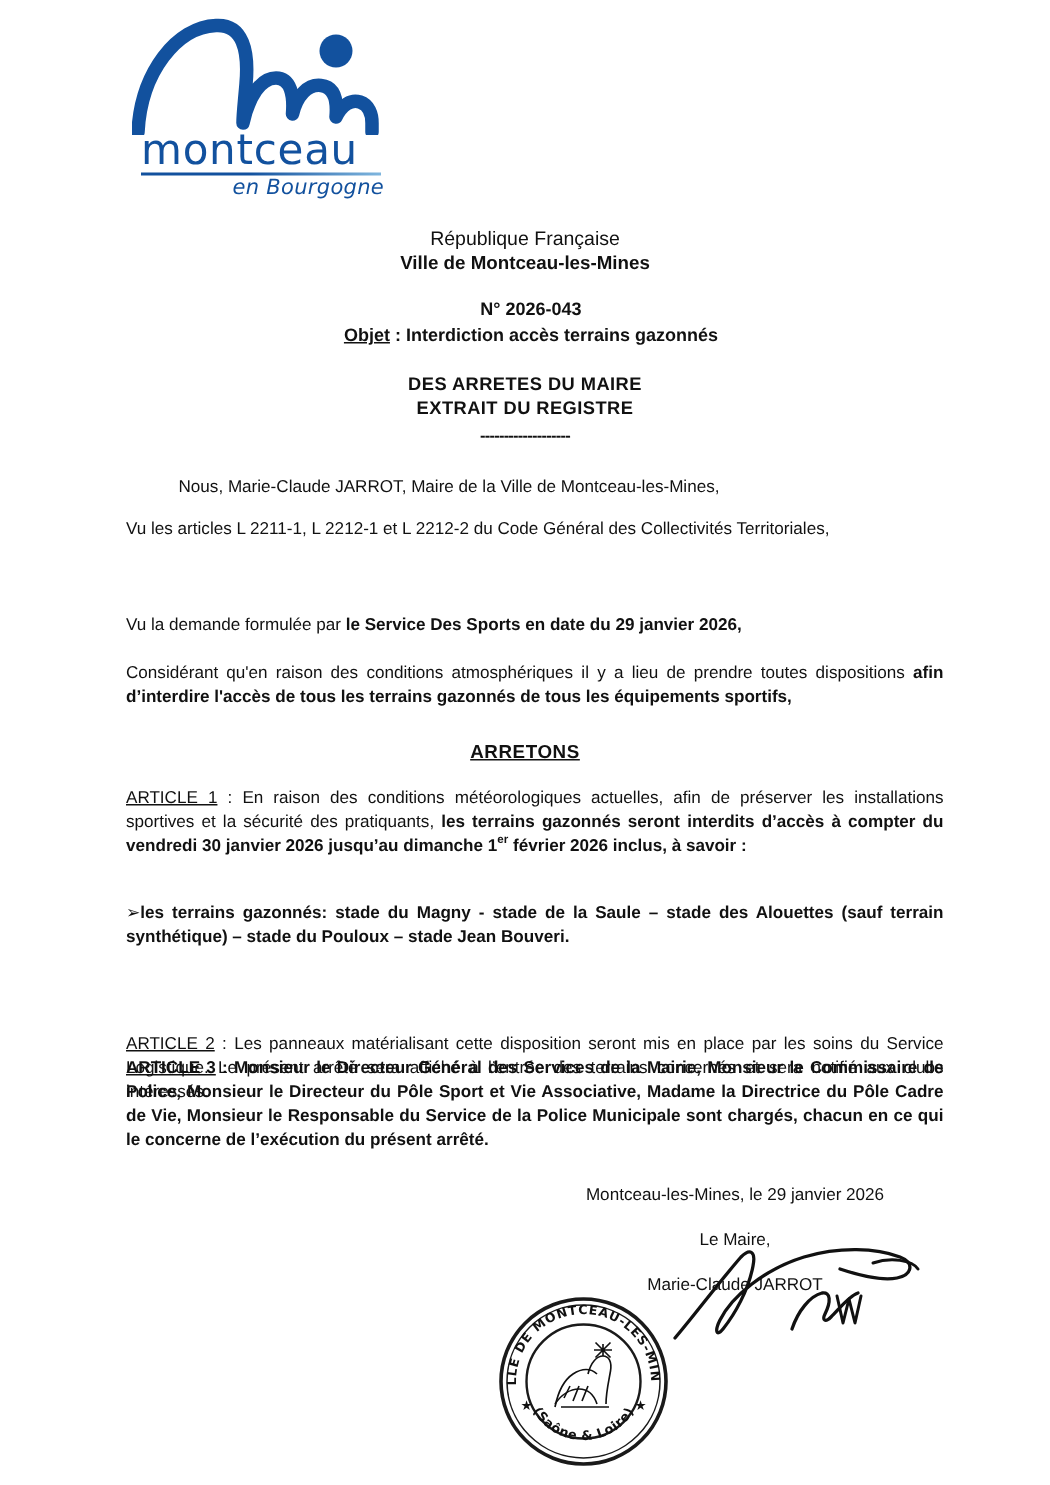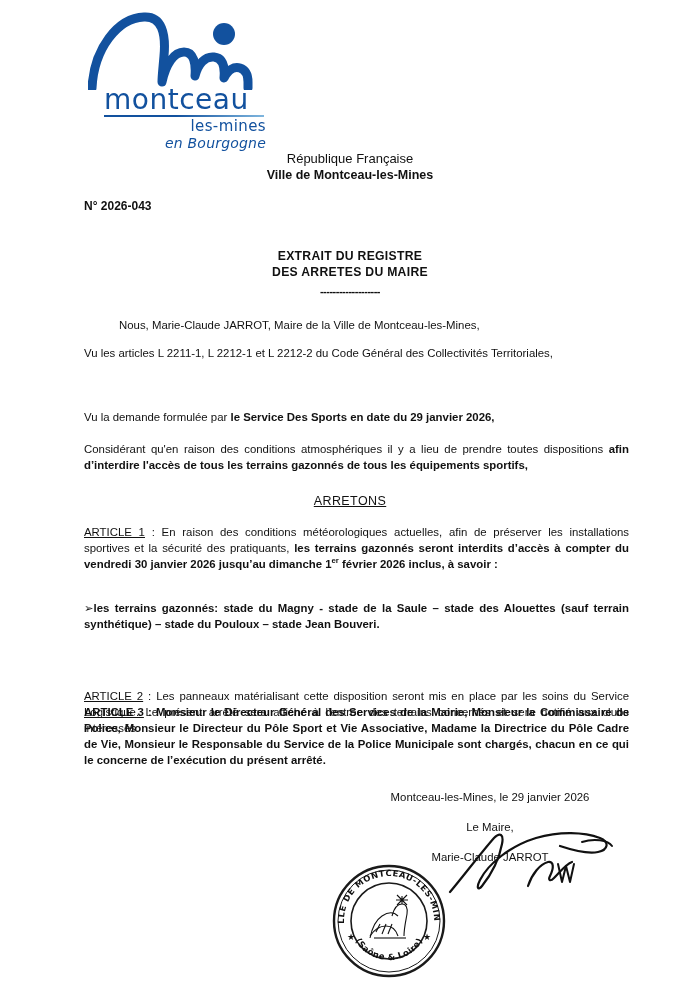--- a/index.html
+++ b/index.html
@@ -38,21 +38,20 @@
     top: 0;
     width: 180px;
     height: 78px;
   }
   .logo-word {
     position: absolute;
     left: 6px;
     top: 74px;
     width: 180px;
     text-align: left;
-    margin-left: 10px;
   }
   .logo-montceau {
     font-family: "DejaVu Sans", sans-serif;
     font-size: 28px;
     letter-spacing: 0.5px;
     color: #12519e;
     line-height: 1;
     display: block;
     font-weight: 400;
   }
@@ -97,34 +96,34 @@
   .justify { text-align: justify; }
   .bold { font-weight: bold; }
   .ul { text-decoration: underline; }
 
   .rf-block {
     left: 0; top: 150px; width: 700px;
   }
   .rf-line1 { font-size: 13px; line-height: 17px; }
   .rf-line2 { font-size: 12.5px; line-height: 17px; font-weight: bold; }
 
-  .num-block { left: 84px; top: 198px; width: 540px; font-size: 12px; line-height: 17px; font-weight: bold;}
+  .num-block { left: 84px; top: 198px; width: 540px; font-size: 12px; line-height: 17px; font-weight: bold; text-align: center;}
   .objet-label { text-decoration: underline; }
 
   .title-block { left: 0; top: 248px; width: 700px; }
   .title-line { font-size: 12.2px; font-weight: bold; line-height: 16px; letter-spacing: 0.3px; }
   .title-dashes { font-size: 11px; letter-spacing: -0.5px; line-height: 16px; margin-top: 3px; font-weight:bold;}
 
   .p-nous  { left: 84px; top: 318px; width: 535px; padding-left: 35px; }
   .p-vu1   { left: 84px; top: 346px; width: 545px; }
   .p-vu2   { left: 84px; top: 378px; width: 545px; }
   .p-vu3   { left: 84px; top: 410px; width: 545px; }
   .p-cons  { left: 84px; top: 441px; width: 545px; line-height: 16px;}
   .arretons { left: 0; top: 494px; width: 700px; }
-  .arretons span { font-weight: normal; font-size: 12.5px; text-decoration: underline; letter-spacing: 0.4px;}
+  .arretons span { font-weight: bold; font-size: 12.5px; text-decoration: underline; letter-spacing: 0.4px;}
 
   .p-art1  { left: 84px; top: 524px; width: 545px; line-height: 16px; }
   .p-list  { left: 84px; top: 600px; width: 545px; line-height: 16px; font-weight: bold;}
   .p-art2  { left: 84px; top: 648px; width: 545px; line-height: 16px; margin-top: 40px; }
   .p-art3  { left: 84px; top: 704px; width: 545px; line-height: 16px; font-weight: bold; }
 
   .sig-date  { left: 330px; top: 790px; width: 320px; }
   .sig-maire { left: 330px; top: 820px; width: 320px; }
   .sig-name  { left: 330px; top: 850px; width: 320px; }
 
@@ -158,37 +157,37 @@
   <div class="logo-block">
     <div class="logo-mark">
       <svg viewBox="0 0 180 78" width="180" height="78" xmlns="http://www.w3.org/2000/svg">
         <path d="M4 76 C6 36 30 6 56 5 C74 4 78 22 76 44 C75 56 74 64 74 70 C78 52 86 40 96 40 C106 40 108 52 107 64 C110 52 117 44 126 45 C135 46 137 55 136 66 C140 58 146 54 152 56 C158 58 160 64 160 70 L160 76" fill="none" stroke="#12519e" stroke-width="9" stroke-linecap="round" stroke-linejoin="round"></path>
         <circle cx="136" cy="22" r="11" fill="#12519e"></circle>
       </svg>
     </div>
     <div class="logo-word">
       <span class="logo-montceau">montceau</span>
       <span class="logo-rule"></span>
-      <span class="logo-lesmines">les-mines</span>
       <span class="logo-bourgogne">en Bourgogne</span>
     </div>
   </div>
 
   <div class="doc-text rf-block center">
     <div class="rf-line1">République Française</div>
     <div class="rf-line2">Ville de Montceau-les-Mines</div>
   </div>
 
   <div class="doc-text num-block">
     <div>N° 2026-043</div>
+    <div><span class="objet-label">Objet</span><span> : </span><span>Interdiction accès terrains gazonnés</span></div>
   </div>
 
   <div class="doc-text title-block center">
+    <div class="title-line">DES ARRETES DU MAIRE</div>
     <div class="title-line">EXTRAIT DU REGISTRE</div>
-    <div class="title-line">DES ARRETES DU MAIRE</div>
     <div class="title-dashes">-------------------</div>
   </div>
 
   <div class="doc-text p-nous">Nous, Marie-Claude JARROT, Maire de la Ville de Montceau-les-Mines,</div>
   <div class="doc-text p-vu1">Vu les articles L 2211-1, L 2212-1 et L 2212-2 du Code Général des Collectivités Territoriales,</div>
   <div class="doc-text p-vu3"><span>Vu la demande formulée par </span><span class="bold">le Service Des Sports en date du 29 janvier 2026,</span></div>
 
   <div class="doc-text p-cons justify"><span>Considérant qu'en raison des conditions atmosphériques il y a lieu de prendre toutes dispositions </span><span class="bold">afin d’interdire l'accès de tous les terrains gazonnés de tous les équipements sportifs,</span></div>
 
   <div class="doc-text arretons center"><span>ARRETONS</span></div>

